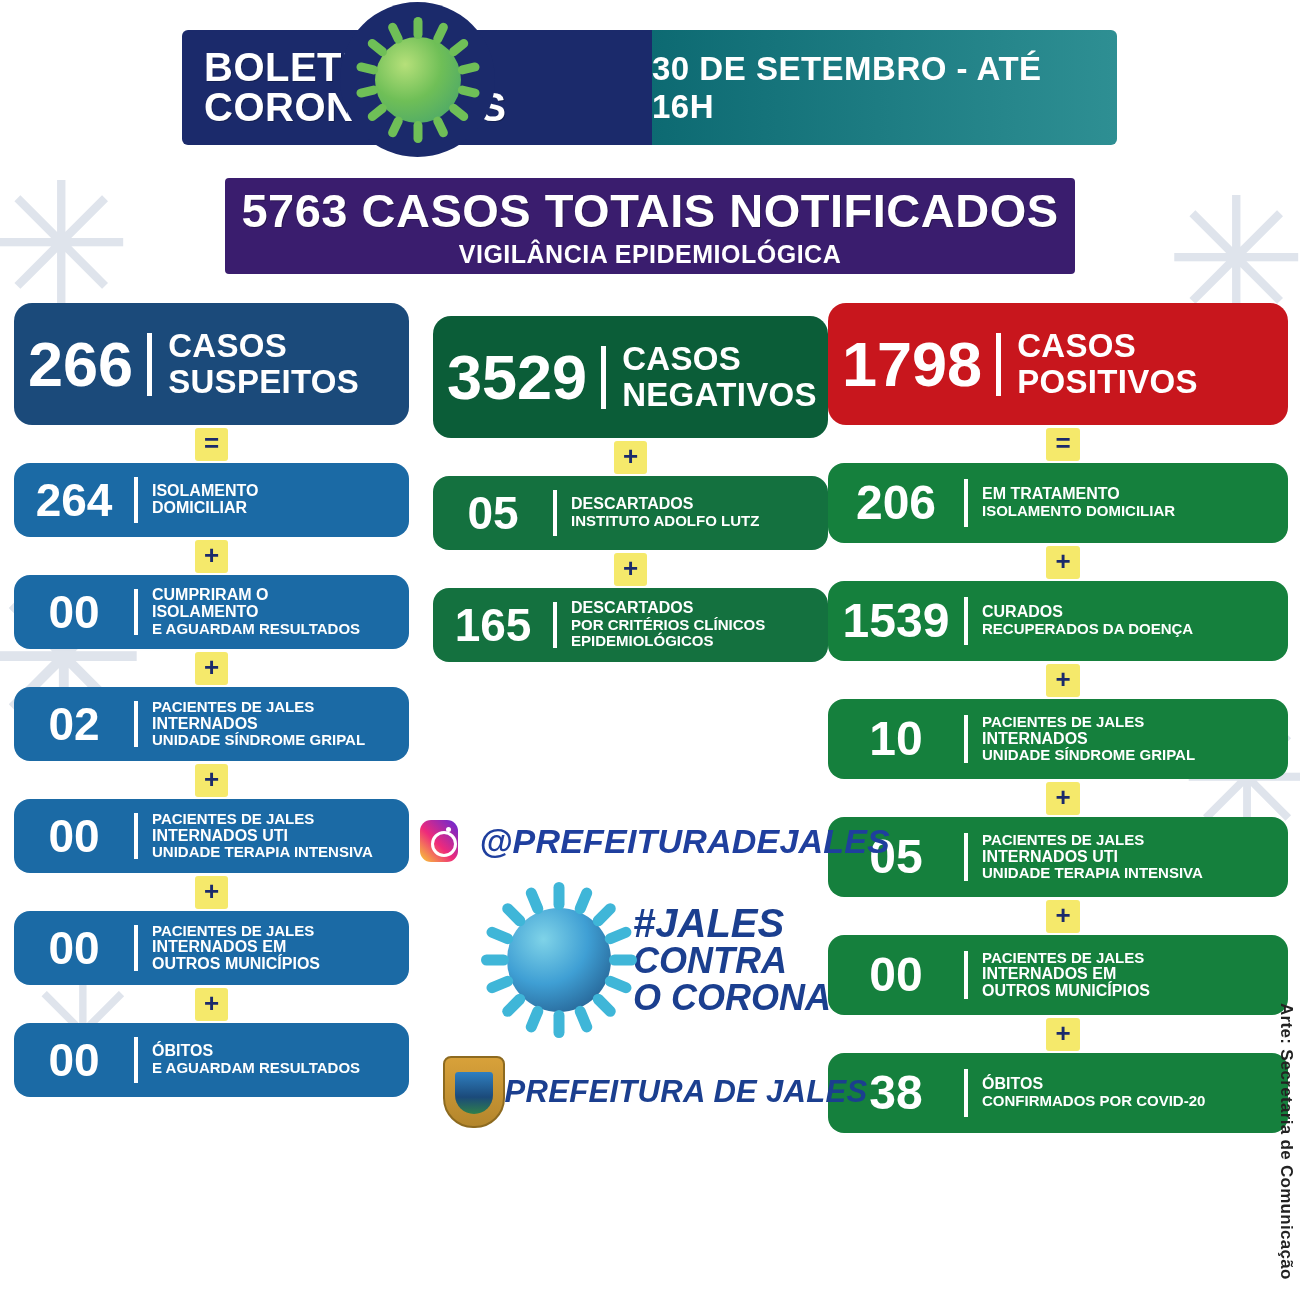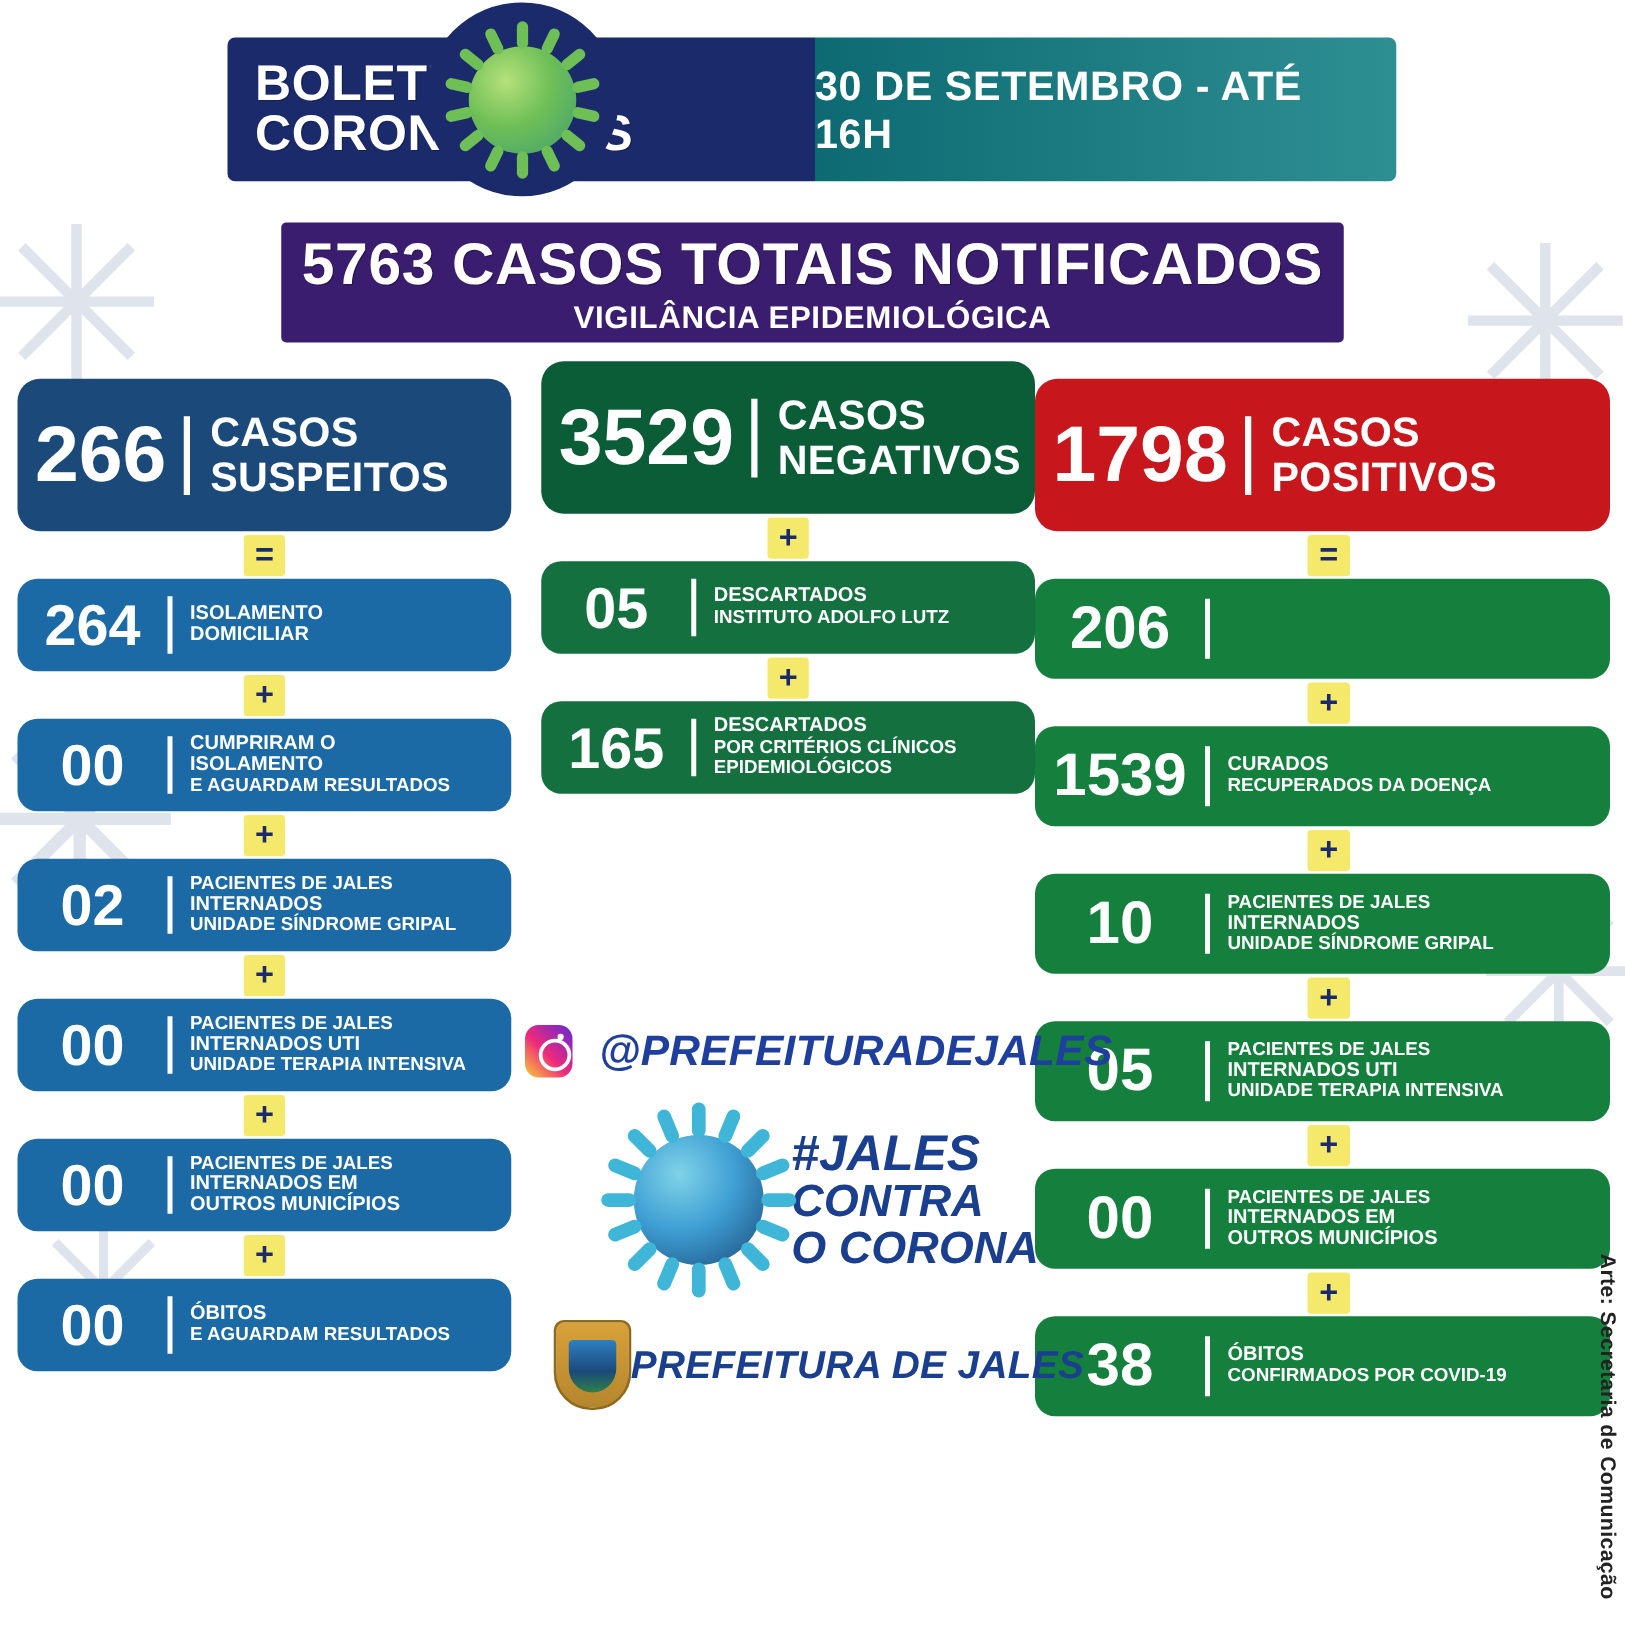--- a/index.html
+++ b/index.html
@@ -101,21 +101,21 @@
     text-shadow: 1px 1px 0 rgba(0,0,0,.3);
   }
   .total-banner .sub {
     color: #ffffff; font-weight: bold; font-size: 25px; letter-spacing: .5px;
     margin-top: 2px;
   }
 
   
   .col { position: absolute; width: 395px; }
   .col-suspeitos { left: 14px;  top: 303px; }
-  .col-negativos { left: 433px; top: 289px; }
+  .col-negativos { left: 433px; top: 316px; }
   .col-positivos { left: 828px; top: 303px; width: 460px; }
 
   .head-box {
     height: 122px;
     border-radius: 18px;
     display: flex; align-items: center;
     padding: 0 14px;
   }
   .head-box .num {
     font-weight: bold; color: #fff; font-size: 63px;
@@ -424,20 +424,24 @@
         <div>POSITIVOS</div>
       </div>
     </div>
 
     <div class="op">
         <span>=</span>
       </div>
 
     <div class="item red-item">
       <div class="num">206</div>
+      <div class="txt">
+        <div class="t1">EM TRATAMENTO</div>
+        <div class="t3">ISOLAMENTO DOMICILIAR</div>
+      </div>
     </div>
     <div class="op">
         <span>+</span>
       </div>
 
     <div class="item red-item">
       <div class="num">1539</div>
       <div class="txt">
         <div class="t1">CURADOS</div>
         <div class="t3">RECUPERADOS DA DOENÇA</div>
@@ -480,21 +484,21 @@
       </div>
     </div>
     <div class="op">
         <span>+</span>
       </div>
 
     <div class="item red-item">
       <div class="num">38</div>
       <div class="txt">
         <div class="t1">ÓBITOS</div>
-        <div class="t3">CONFIRMADOS POR COVID-19</div>
+        <div class="t3">CONFIRMADOS POR COVID-20</div>
       </div>
     </div>
   </div>
 
   <div class="center-block">
     <div class="insta-row">
       <span class="insta-icon"></span>
       <span class="insta-handle">@PREFEITURADEJALES</span>
     </div>
     <div class="hash-row">

